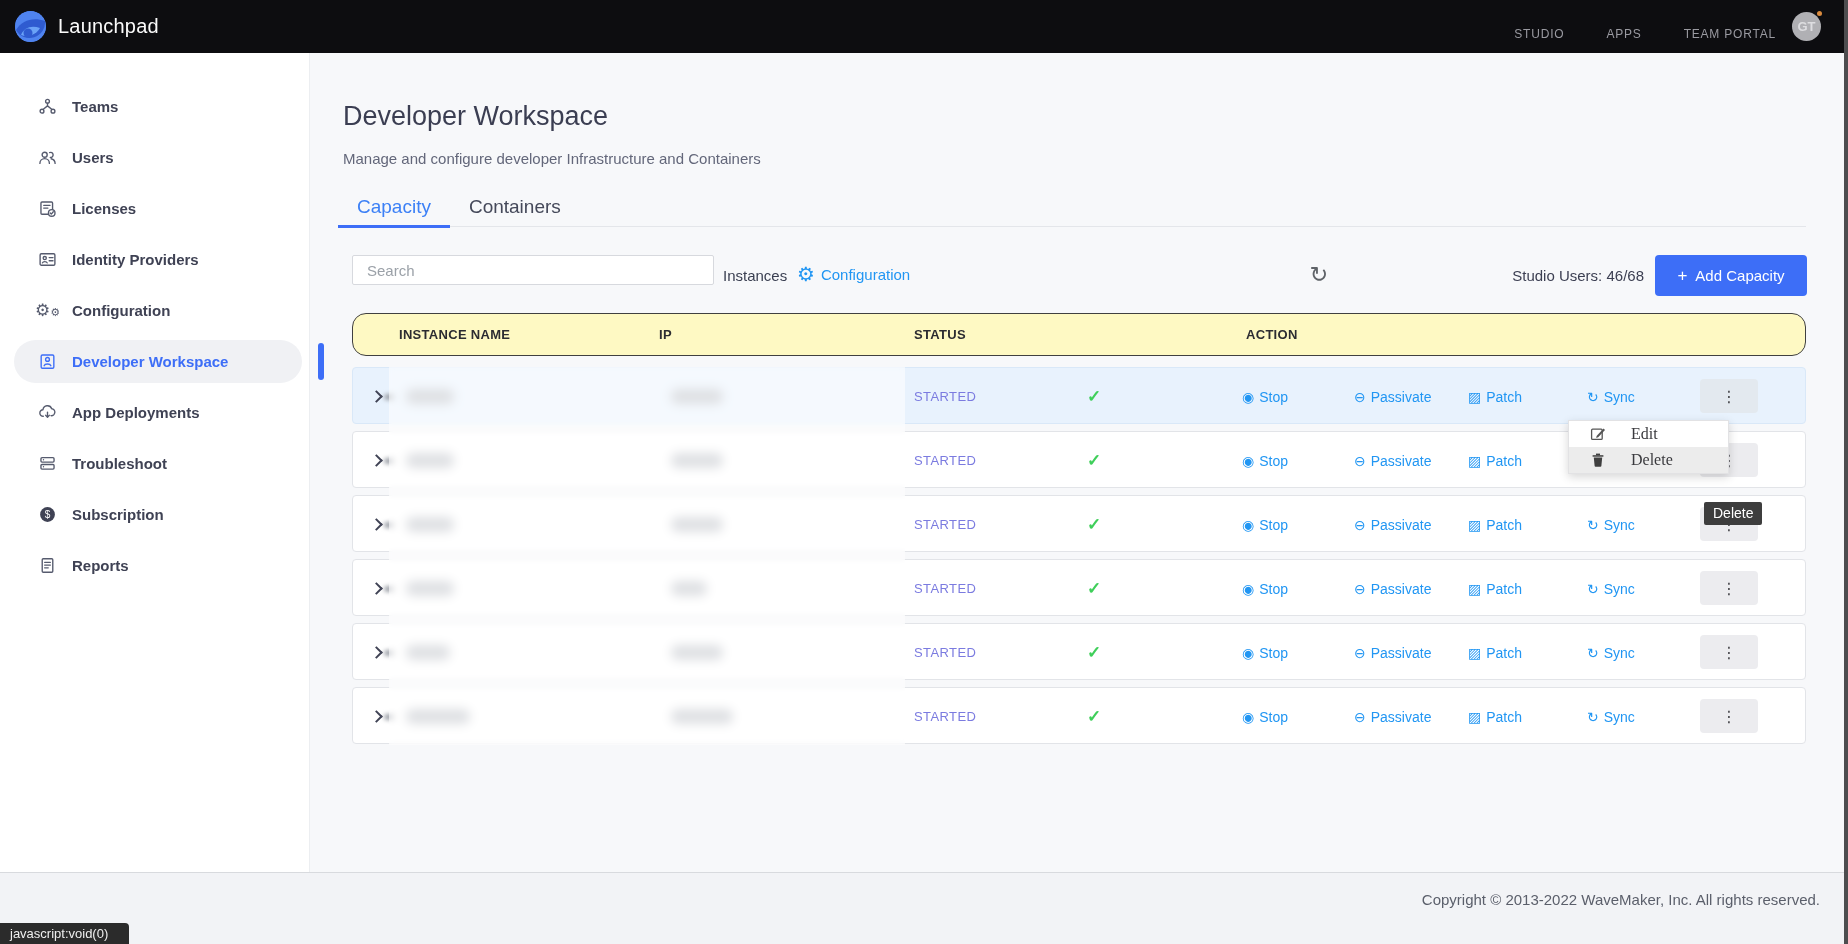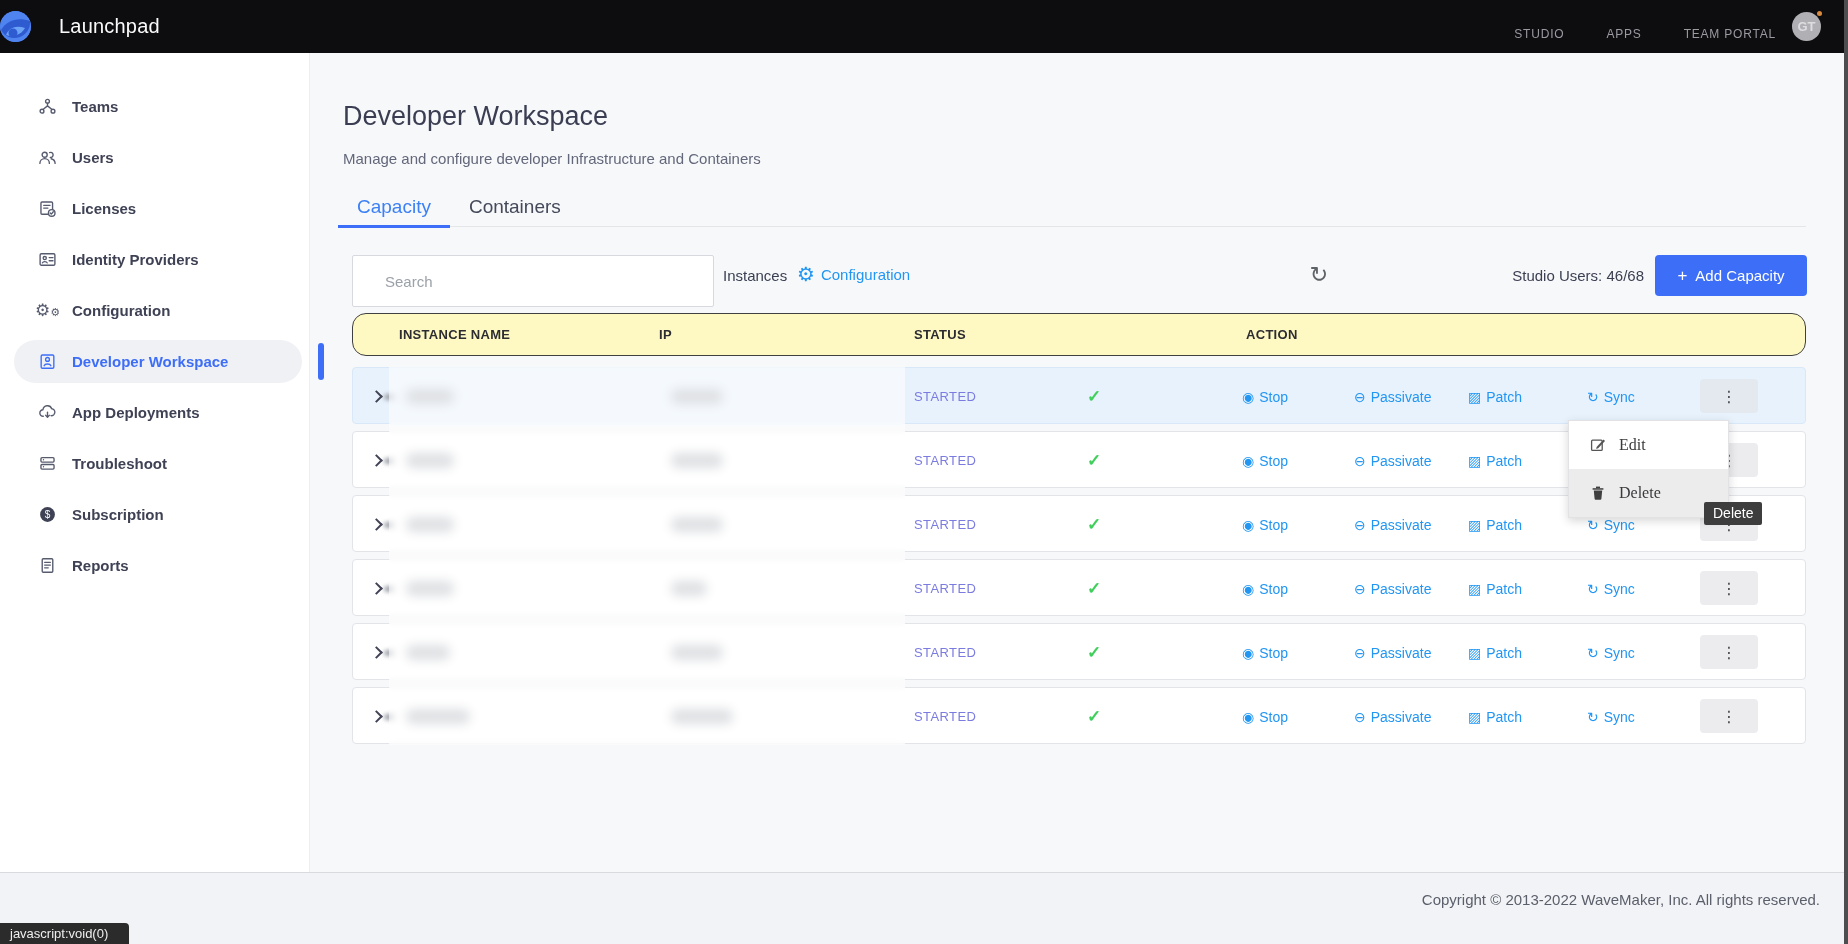--- a/index.html
+++ b/index.html
@@ -2,21 +2,21 @@
 <html style="--accent-blue: #3d6ef7; --link-blue: #2196f3; --status-text: #7b7be0; --success-green: #3fcf5a; --topbar-bg: #0d0d10; --tooltip-bg: #3d3d3d; --page-bg: #f7f8fa;"><head>
 <meta charset="utf-8">
 <style>
   * { margin:0; padding:0; box-sizing:border-box; }
   html,body { width:1848px; height:944px; }
   body { font-family:"Liberation Sans", sans-serif; background:#f7f8fa; overflow:hidden; }
   .screen { position:relative; width:1848px; height:944px; background:var(--page-bg,#f7f8fa); overflow:hidden; }
 
   
   .topbar { position:absolute; left:0; top:0; width:1848px; height:53px; background:var(--topbar-bg,#0d0d10); display:flex; align-items:center; z-index:40; }
-  .brand-wrap { display:flex; align-items:center; gap:28px; }
+  .brand-wrap { display:flex; align-items:center; gap:12px; padding-left:15px; }
   .logo { width:31px; height:31px; border-radius:50%; position:relative; overflow:hidden; background:#4f83ef; }
   .logo svg { display:block; }
   .brand { color:#fafafa; font-size:20px; letter-spacing:.2px; }
   .topnav { position:absolute; right:72px; top:0; height:67px; display:flex; align-items:center; gap:42px; }
   .topnav .tlink { color:#9a9aa1; font-size:12px; letter-spacing:.8px; cursor:pointer; }
   .avatar { position:absolute; right:27px; top:12px; width:29px; height:29px; border-radius:50%; background:#b0b0b4; color:#dedee1; font-size:13px; font-weight:bold; display:flex; align-items:center; justify-content:center; cursor:pointer; }
   .avatar-dot { position:absolute; right:26px; top:11px; width:5px; height:5px; border-radius:50%; background:#d98a3e; }
 
   
   .sidebar { position:absolute; left:0; top:53px; width:310px; height:819px; background:#ffffff; border-right:1px solid #eceef1; padding-top:32px; z-index:10; }
@@ -35,21 +35,21 @@
   .page-subtitle { position:absolute; left:343px; top:150px; font-size:15px; color:#63677a; }
 
   
   .tabs { position:absolute; left:338px; top:196px; width:1468px; height:31px; border-bottom:1px solid #e4e6ea; display:flex; }
   .tab { height:31px; padding:0 19px; font-size:19px; color:#45495a; cursor:pointer; position:relative; display:flex; align-items:flex-start; }
   .tab.active { color:#3c80f6; font-weight:500; }
   .tab.active::after { content:""; position:absolute; left:0; right:0; bottom:-1px; height:3px; background:var(--accent-blue,#3d6ef7); }
 
   
   .toolbar { position:absolute; left:352px; top:255px; width:1454px; height:41px; }
-  .search-input { position:absolute; left:0; top:0; width:362px; height:52px; border:1px solid #d7d9de; border-radius:2px; background:#fff; padding:0 32px; font-size:15px; color:#3f4254; font-family:"Liberation Sans", sans-serif; outline:none; }
+  .search-input { position:absolute; left:0; top:0; width:362px; height:30px; border:1px solid #d7d9de; border-radius:2px; background:#fff; padding:0 14px; font-size:15px; color:#3f4254; font-family:"Liberation Sans", sans-serif; outline:none; }
   .search-input::placeholder { color:#9ba1a8; }
   .instances-label { position:absolute; left:371px; top:12px; font-size:15px; color:#3a3f51; }
   .config-link { position:absolute; left:445px; top:9px; display:flex; align-items:center; gap:6px; cursor:pointer; }
   .config-gear { font-size:20px; line-height:1; color:var(--link-blue,#2196f3); font-family:"DejaVu Sans", sans-serif; }
   .config-label { font-size:15px; color:var(--link-blue,#2196f3); }
   .refresh-btn { position:absolute; left:953px; top:6px; width:28px; height:28px; font-size:22px; color:#5f6368; text-align:center; line-height:28px; cursor:pointer; font-family:"DejaVu Sans", sans-serif; }
   .studio-users { position:absolute; left:1040px; top:12px; width:252px; text-align:right; font-size:15px; color:#3c3f52; }
   .add-capacity { position:absolute; left:1303px; top:0; width:152px; height:41px; background:var(--accent-blue,#3d6ef7); color:#fff; border:none; border-radius:4px; font-size:15px; font-family:"Liberation Sans", sans-serif; cursor:pointer; display:flex; align-items:center; justify-content:center; gap:8px; }
   .add-capacity .plus { font-size:17px; }
 
@@ -80,21 +80,21 @@
   .action:nth-child(3) { left:1115px; }
   .action:nth-child(4) { left:1234px; }
   .kebab { position:absolute; left:1347px; top:11px; width:58px; height:34px; background:#ececef; border:none; border-radius:4px; font-size:16px; color:#4a4a4e; cursor:pointer; font-family:"DejaVu Sans", sans-serif; }
   .row.highlighted .kebab { background:#e3e9ef; }
 
   
   .redaction-overlay { position:absolute; left:389px; top:367px; width:516px; height:378px; background:rgba(255,255,255,.55); backdrop-filter:blur(2.5px); -webkit-backdrop-filter:blur(2.5px); z-index:20; pointer-events:none; }
 
   
   .context-menu { position:absolute; left:1568px; top:420px; width:161px; background:#fff; border:1px solid #e2e2e4; box-shadow:0 3px 9px rgba(0,0,0,.16); z-index:50; }
-  .menu-item { height:48px; display:flex; align-items:center; padding-left:20px; gap:12px; cursor:pointer; font-family:"Liberation Serif", serif; font-size:16px; color:#3a3a3e; }
+  .menu-item { height:26px; display:flex; align-items:center; padding-left:20px; gap:24px; cursor:pointer; font-family:"Liberation Serif", serif; font-size:16px; color:#3a3a3e; }
   .menu-item.hovered { background:#ececec; }
   .menu-item svg { flex:0 0 18px; }
 
   
   .delete-tooltip { position:absolute; left:1704px; top:502px; background:var(--tooltip-bg,#3d3d3d); color:#fff; font-size:14px; padding:3px 9px 4px; border-radius:2px; z-index:60; }
 
   
   .footer { position:absolute; left:0; top:872px; width:1848px; height:72px; background:#f2f3f6; border-top:1px solid #d8dade; }
   .copyright { position:absolute; right:28px; top:18px; font-size:15px; color:#5b5f6b; }
   .status-chip { position:absolute; left:0; bottom:0; height:21px; background:#2b2b2b; color:#efefef; font-size:13px; line-height:21px; padding:0 21px 0 10px; border-top-right-radius:4px; z-index:70; }

